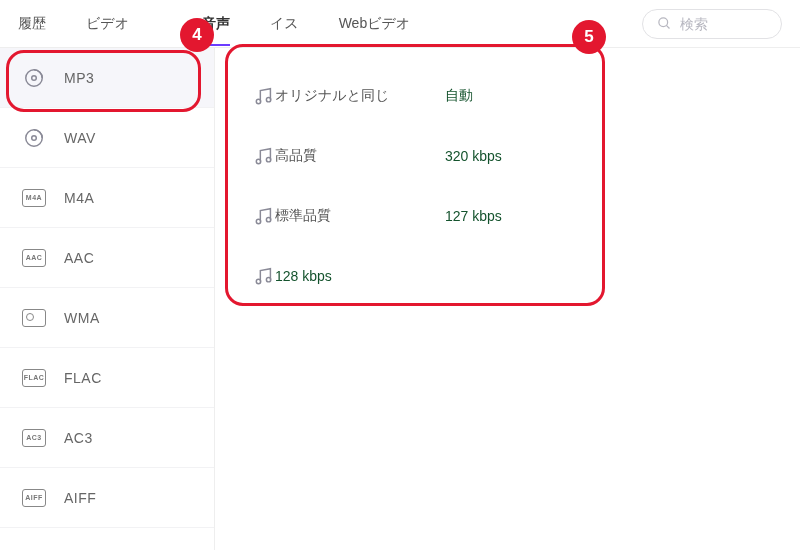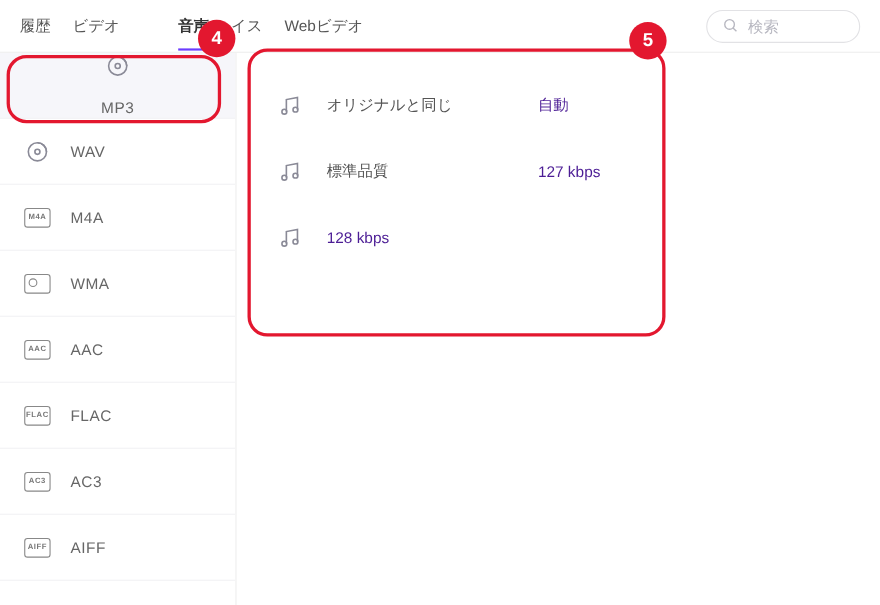--- a/index.html
+++ b/index.html
@@ -1,39 +1,39 @@
 <!DOCTYPE html>
 <html><head>
   <meta charset="utf-8">
   <style>
     * { box-sizing: border-box; margin: 0; padding: 0; }
     body { font-family: -apple-system, "Segoe UI", "Hiragino Sans", "Meiryo", sans-serif; background: #fff; color: #555; width: 800px; height: 550px; overflow: hidden; font-size: 14px; }
     .app { display: flex; flex-direction: column; height: 100%; }
 
     .topbar { display: flex; align-items: center; height: 48px; padding: 0 18px; border-bottom: 1px solid #eee; }
-    .tabs { display: flex; align-items: center; gap: 20px; }
+    .tabs { display: flex; align-items: center; gap: 40px; }
     .tab { color: #555; cursor: pointer; padding: 13px 0 11px; border-bottom: 2px solid transparent; }
     .tab.active { color: #333; font-weight: 600; border-bottom: 2px solid #6c3cff; margin-left: 33px; }
     .spacer { flex: 1; }
     .search { display: flex; align-items: center; gap: 8px; border: 1px solid #e2e2e5; border-radius: 20px; padding: 6px 14px; min-width: 140px; color: #b7b7c0; }
     .search input { border: none; outline: none; font-size: 14px; color: #555; width: 80px; background: transparent; }
     .search input::placeholder { color: #b7b7c0; }
 
     .body { display: flex; flex: 1; min-height: 0; }
     .sidebar { width: 215px; border-right: 1px solid #eee; overflow-y: auto; }
     .format { display: flex; align-items: center; gap: 18px; height: 60px; padding: 0 22px; border-bottom: 1px solid #f2f2f4; cursor: pointer; color: #666; }
-    .format.active { background: #f6f6fa; flex-direction: column; }
+    .format.active { background: #f6f6fa; }
     .format .icon { width: 24px; height: 24px; display: flex; align-items: center; justify-content: center; color: #777; }
     .format .label { font-size: 14px; letter-spacing: .5px; }
 
     .content { flex: 1; padding: 18px 10px; }
-    .qrow { display: flex; align-items: center; height: 60px; padding: 0 28px; gap: 22px; color: #555; }
+    .qrow { display: flex; align-items: center; height: 60px; padding: 0 28px; color: #555; }
     .qrow .icon { color: #8a8a97; }
     .qrow .name { width: 170px; }
-    .qrow .rate { color: #4c1d95; }
+    .qrow .rate { color: #14532d; }
 
     
     .callout { position: absolute; border: 3px solid #e3172f; border-radius: 18px; pointer-events: none; }
     .badge { position: absolute; width: 34px; height: 34px; border-radius: 50%; background: #e3172f; color: #fff; font-weight: 700; display: flex; align-items: center; justify-content: center; font-size: 17px; }
     .rel { position: relative; }
 
     
     svg { display: block; }
     .box-ic { width: 24px; height: 18px; border: 1.5px solid #888; border-radius: 3px; position: relative; font-size: 7px; font-weight: 700; display: flex; align-items: center; justify-content: center; letter-spacing: .5px; color: #777; }
     .box-ic.wma::after { content: ""; position: absolute; top: 3px; left: 3px; width: 6px; height: 6px; border: 1.5px solid #888; border-radius: 50%; }
@@ -90,30 +90,30 @@
 
       <div class="format">
         <span class="icon">
             <span class="box-ic">M4A</span>
           </span>
         <span class="label">M4A</span>
       </div>
 
       <div class="format">
         <span class="icon">
-            <span class="box-ic wma"></span>
+            <span class="box-ic">AAC</span>
           </span>
-        <span class="label">WMA</span>
+        <span class="label">AAC</span>
       </div>
 
       <div class="format">
         <span class="icon">
-            <span class="box-ic">AAC</span>
+            <span class="box-ic wma"></span>
           </span>
-        <span class="label">AAC</span>
+        <span class="label">WMA</span>
       </div>
 
       <div class="format">
         <span class="icon">
             <span class="box-ic">FLAC</span>
           </span>
         <span class="label">FLAC</span>
       </div>
 
       <div class="format">
@@ -139,20 +139,31 @@
           <svg width="22" height="22" viewBox="0 0 24 24" fill="none" stroke="#8a8a97" stroke-width="1.6">
               <path d="M8 18V6l11-2v12"></path>
               <circle cx="6" cy="18" r="2.4"></circle>
               <circle cx="17" cy="16" r="2.4"></circle>
             </svg>
         </span>
         <span class="name">オリジナルと同じ</span>
         <span class="rate">自動</span>
       </div>
 
+      <div class="qrow">
+        <span class="icon">
+          <svg width="22" height="22" viewBox="0 0 24 24" fill="none" stroke="#8a8a97" stroke-width="1.6">
+              <path d="M8 18V6l11-2v12"></path>
+              <circle cx="6" cy="18" r="2.4"></circle>
+              <circle cx="17" cy="16" r="2.4"></circle>
+            </svg>
+        </span>
+        <span class="name">高品質</span>
+        <span class="rate">320 kbps</span>
+      </div>
 
       <div class="qrow">
         <span class="icon">
           <svg width="22" height="22" viewBox="0 0 24 24" fill="none" stroke="#8a8a97" stroke-width="1.6">
               <path d="M8 18V6l11-2v12"></path>
               <circle cx="6" cy="18" r="2.4"></circle>
               <circle cx="17" cy="16" r="2.4"></circle>
             </svg>
         </span>
         <span class="name">標準品質</span>

